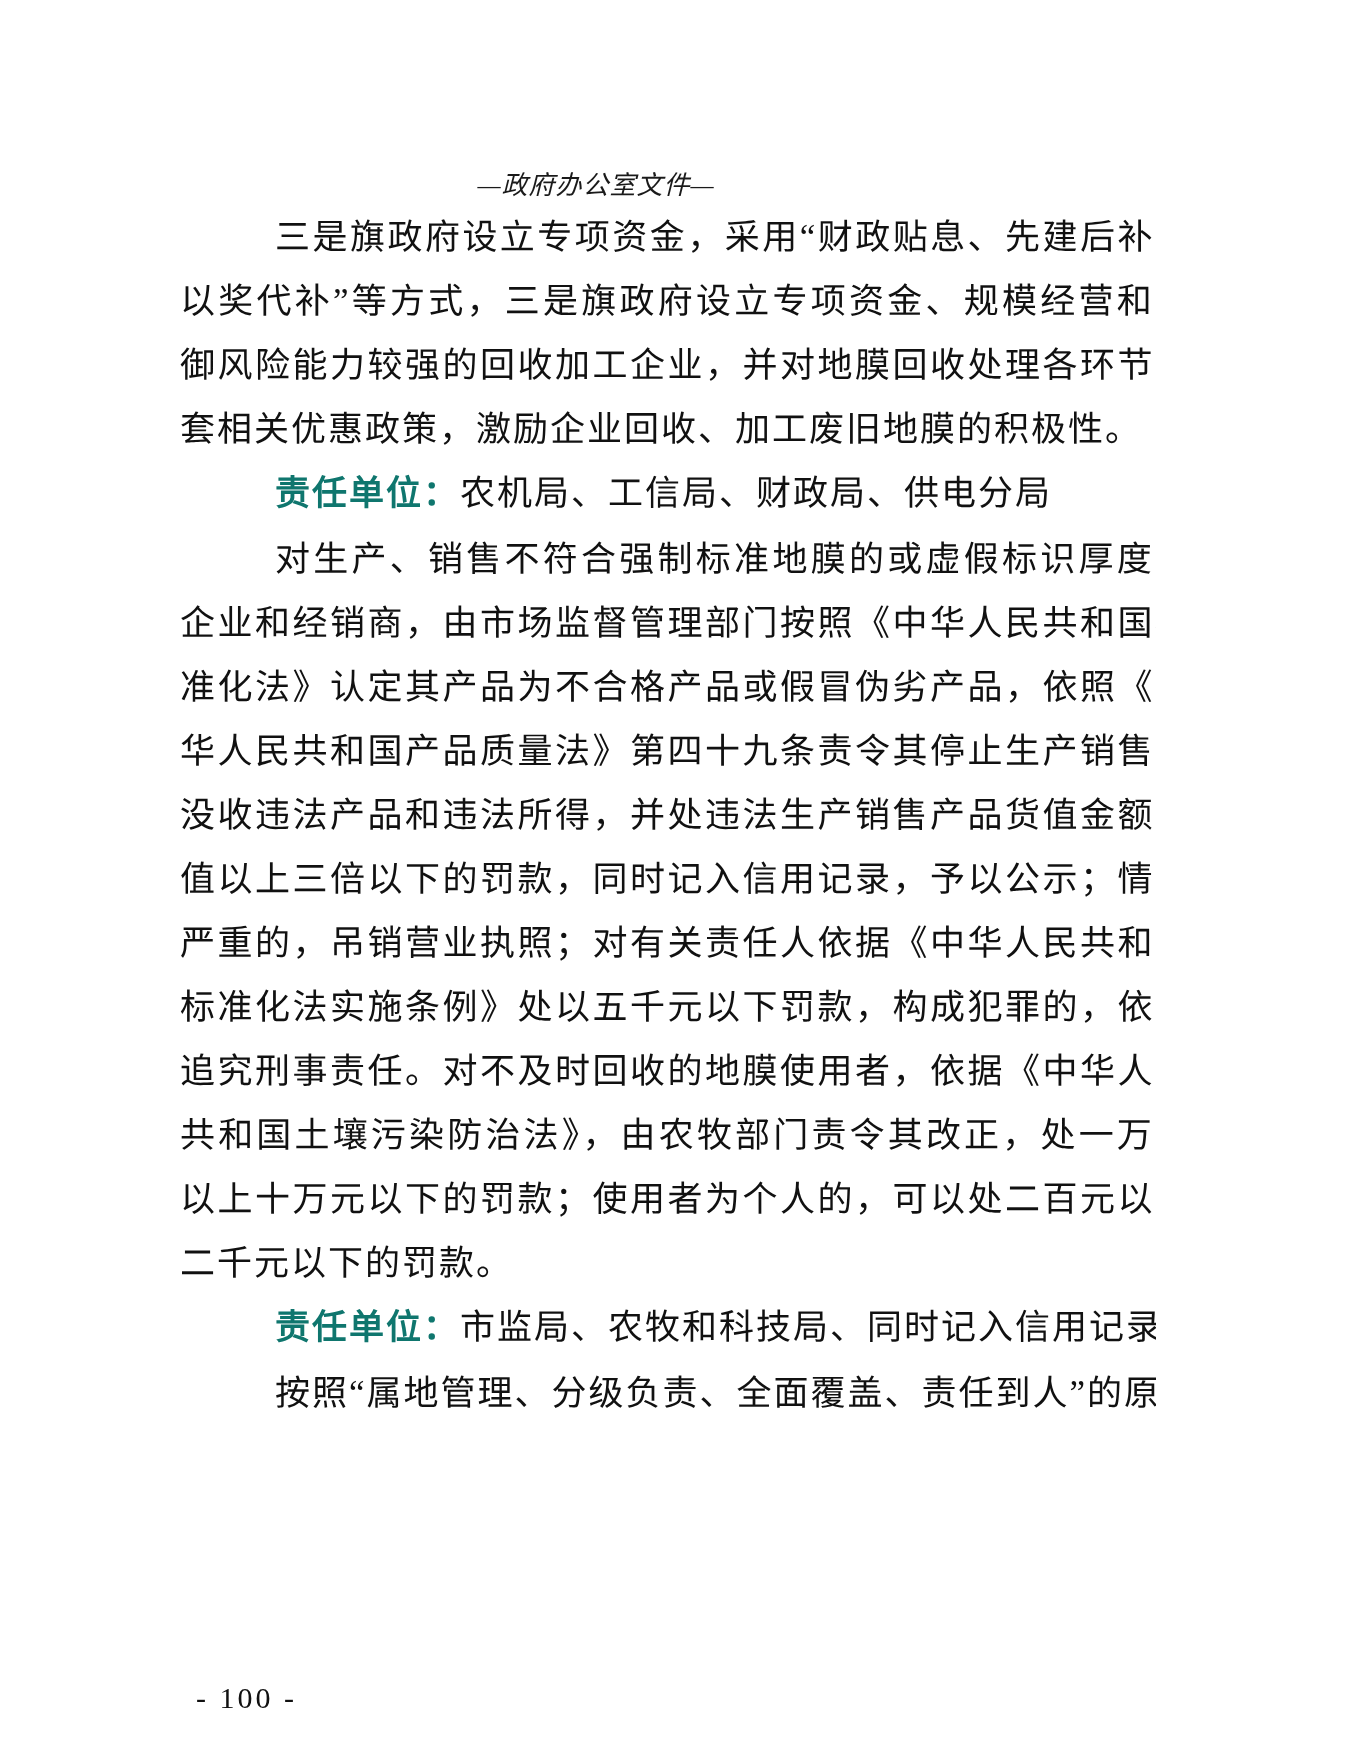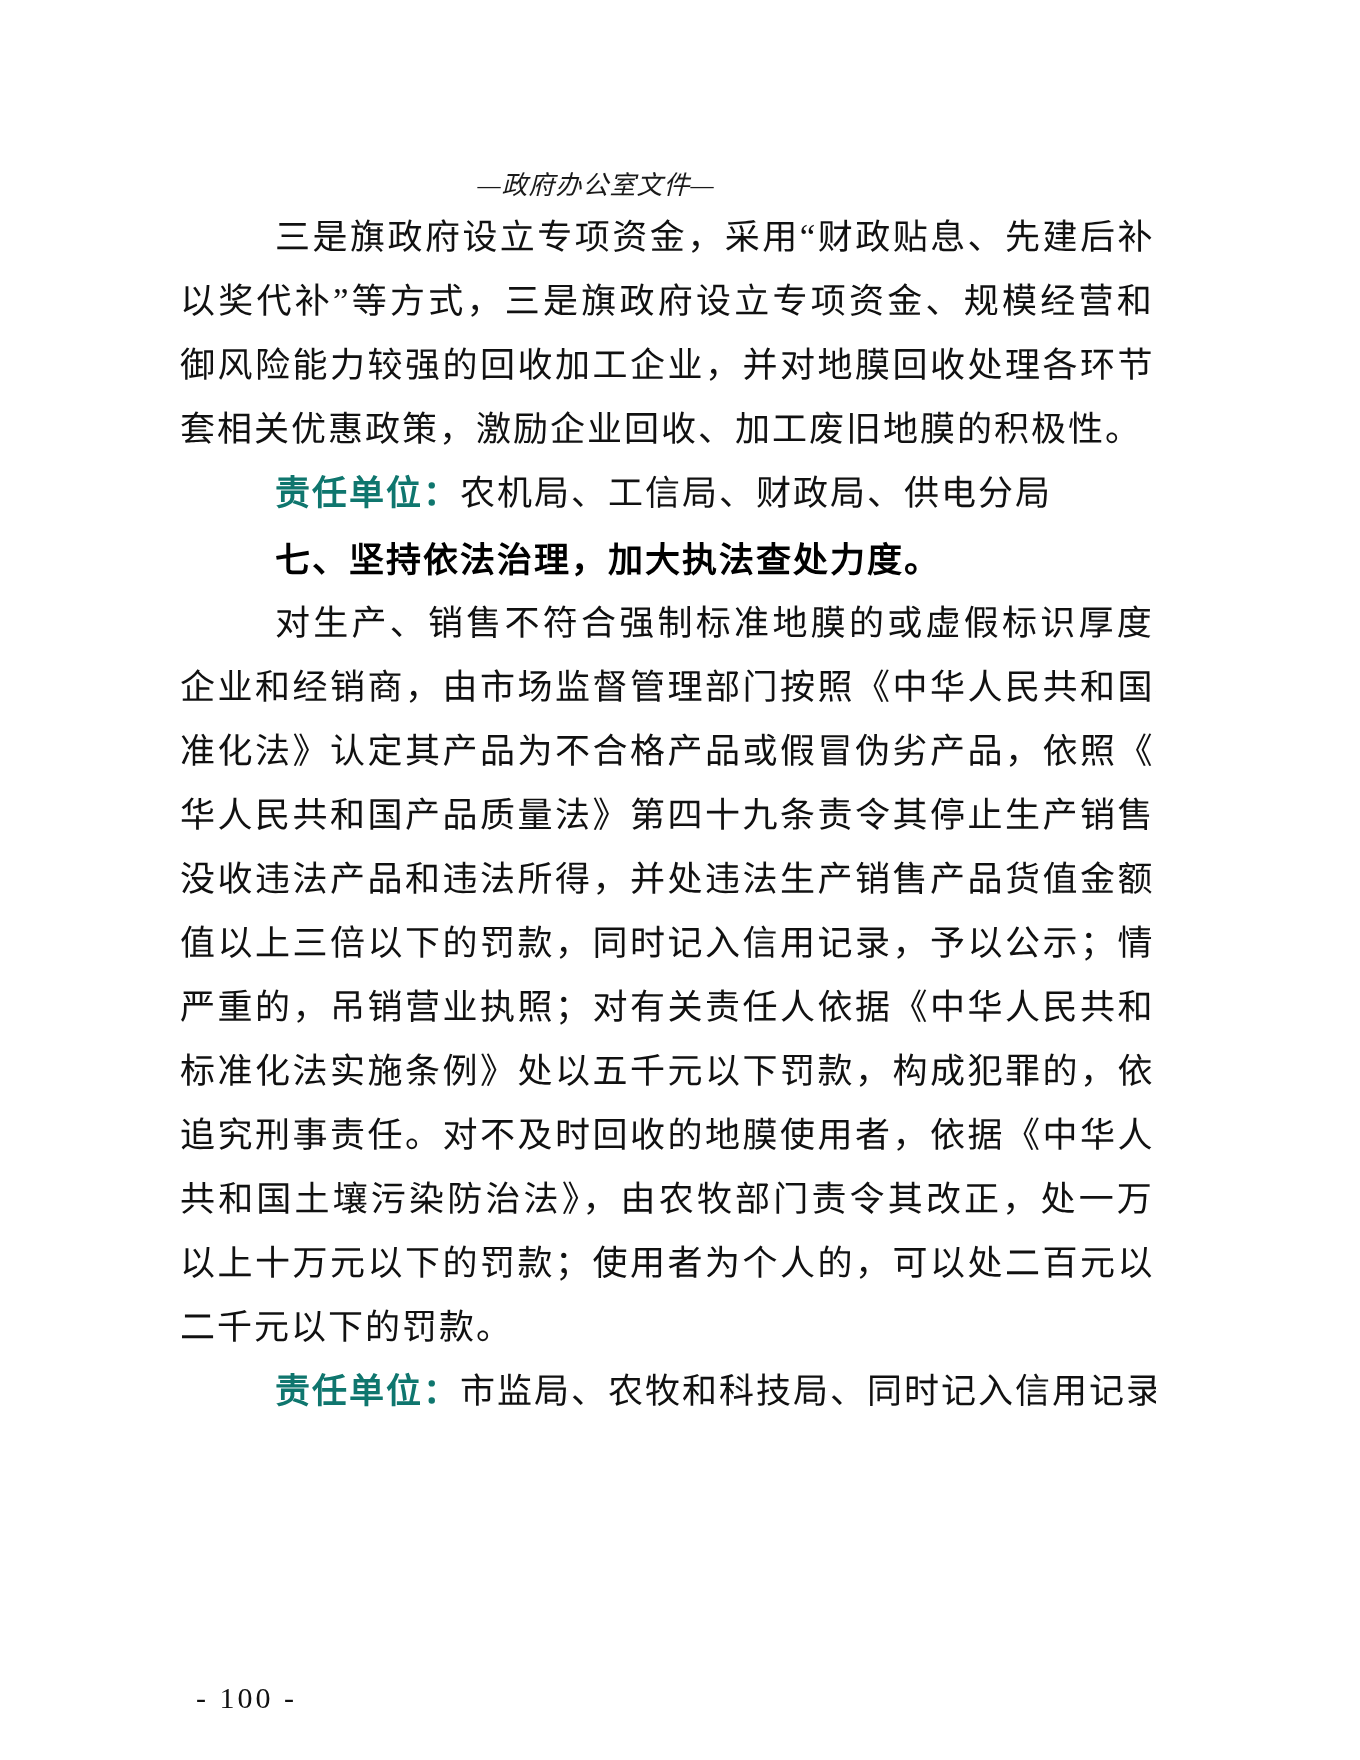--- a/index.html
+++ b/index.html
@@ -67,20 +67,20 @@
 </head>
 <body>
 
 <div class="page">
 
   <div class="doc-header">—政府办公室文件—</div>
 
   <div class="doc-body">
       <p class="para body-text">三是旗政府设立专项资金，采用“财政贴息、先建后补、以奖代补”等方式，三是旗政府设立专项资金、规模经营和抵御风险能力较强的回收加工企业，并对地膜回收处理各环节配套相关优惠政策，激励企业回收、加工废旧地膜的积极性。</p>
       <p class="para resp"><strong class="resp-label">责任单位：</strong><span>农机局、工信局、财政局、供电分局</span></p>
-      <p class="para heading">七、坚持依法治理，加大执法查处力度。</p>
       <p class="para body-text">对生产、销售不符合强制标准地膜的或虚假标识厚度的企业和经销商，由市场监督管理部门按照《中华人民共和国标准化法》认定其产品为不合格产品或假冒伪劣产品，依照《中华人民共和国产品质量法》第四十九条责令其停止生产销售，没收违法产品和违法所得，并处违法生产销售产品货值金额等值以上三倍以下的罚款，同时记入信用记录，予以公示；情节严重的，吊销营业执照；对有关责任人依据《中华人民共和国标准化法实施条例》处以五千元以下罚款，构成犯罪的，依法追究刑事责任。对不及时回收的地膜使用者，依据《中华人民共和国土壤污染防治法》，由农牧部门责令其改正，处一万元以上十万元以下的罚款；使用者为个人的，可以处二百元以上二千元以下的罚款。</p>
       <p class="para resp"><strong class="resp-label">责任单位：</strong><span>市监局、农牧和科技局、同时记入信用记录</span></p>
+      <p class="para body-text">按照“属地管理、分级负责、全面覆盖、责任到人”的原</p>
     </div>
 
   <div class="footer-page-number">- 100 -</div>
 
 </div>
 
 </body></html>

